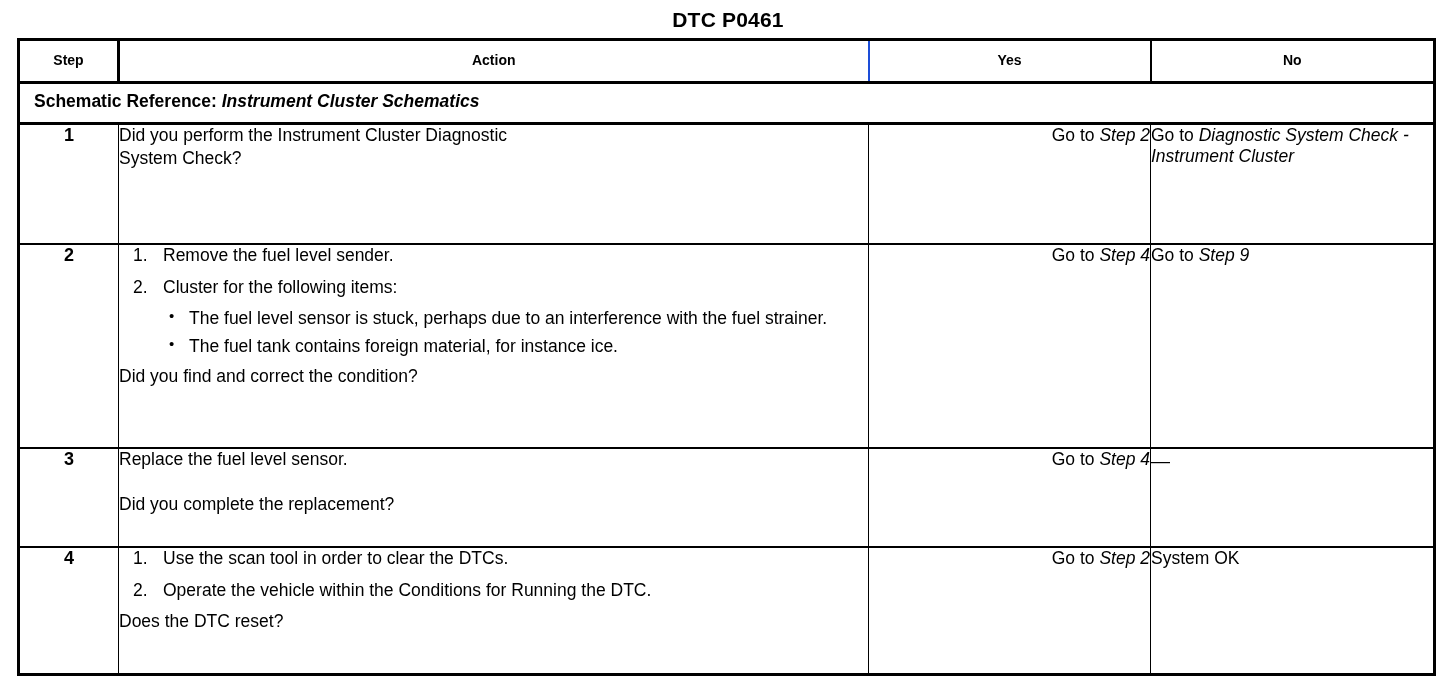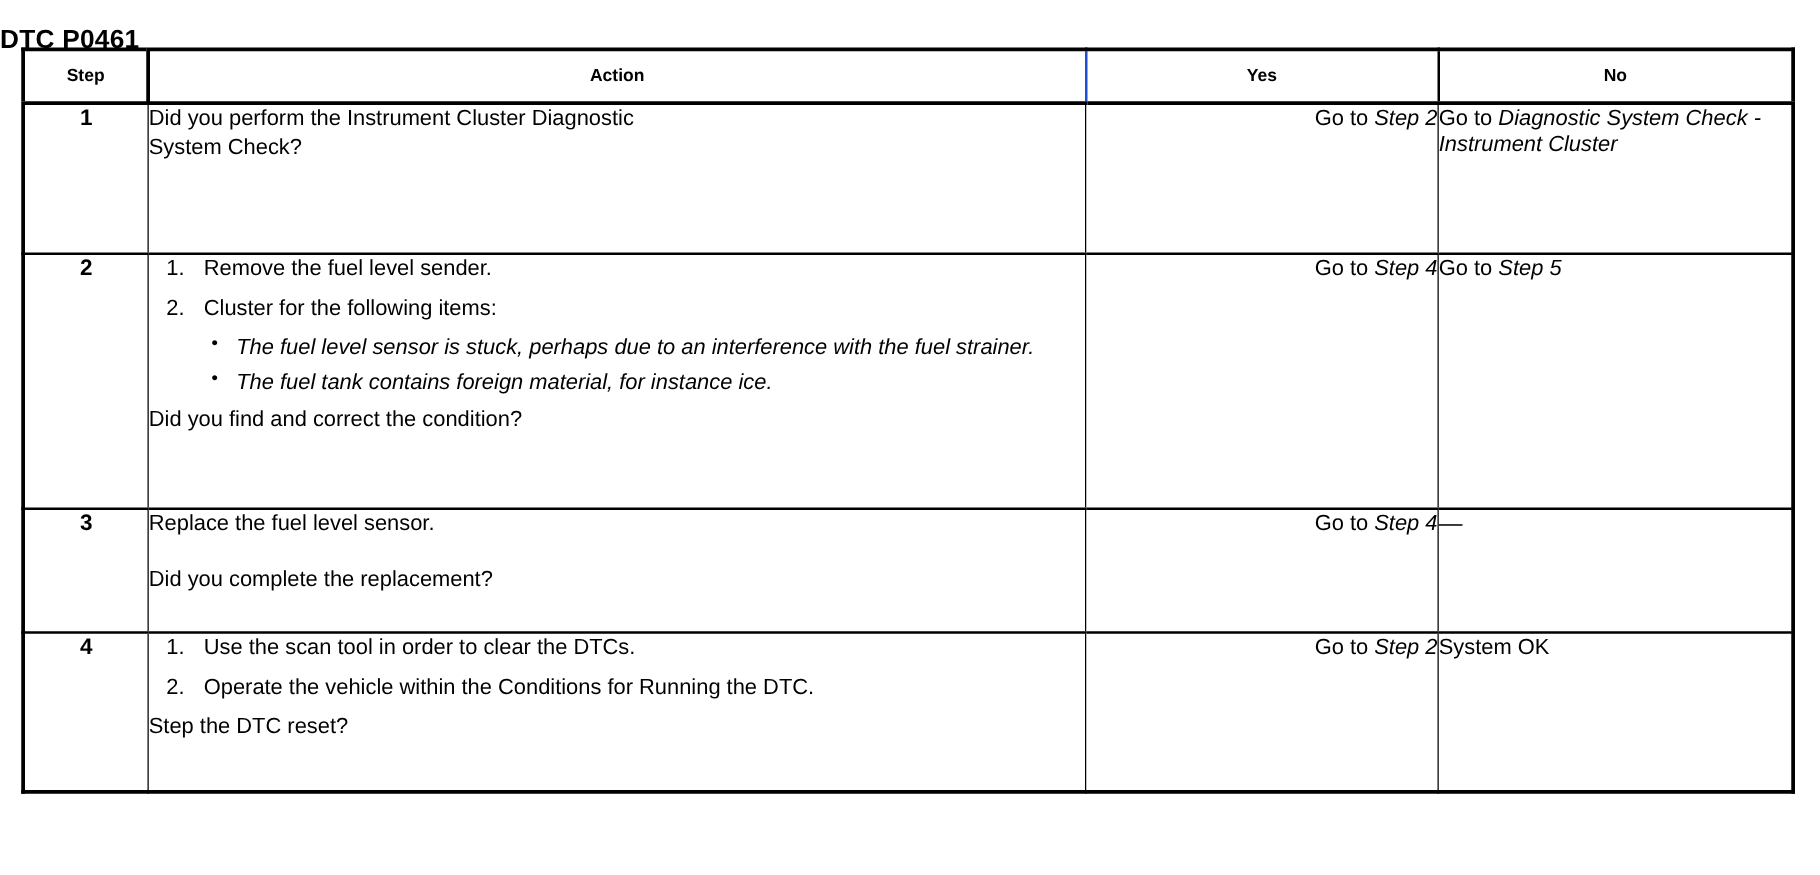--- a/index.html
+++ b/index.html
@@ -16,24 +16,24 @@
   }
   .page {
     position: relative;
     width: 1456px;
     height: 700px;
     box-sizing: border-box;
   }
 
   .doc-title {
     position: absolute;
-    top: 20px;
+    top: 8px;
     left: 0;
     width: 1456px;
-    text-align: left;
+    text-align: center;
     font-size: 21px;
     font-weight: bold;
     letter-spacing: 0.2px;
   }
 
   table.dtc {
     position: absolute;
     top: 38px;
     left: 17px;
     width: 1418px;
@@ -144,21 +144,20 @@
   }
   ul.bullist {
     margin: 9px 0 0 0;
     padding: 0;
     list-style: none;
   }
   ul.bullist > li {
     position: relative;
     padding-left: 26px;
     margin-bottom: 7px;
-    font-style: italic;
   }
   ul.bullist > li:last-child { margin-bottom: 0; }
   ul.bullist > li::before {
     content: "\2022";
     position: absolute;
     left: 6px;
     top: -1px;
     font-size: 15px;
   }
   .nested-wrap { margin-left: 22px; }
@@ -184,20 +183,26 @@
     </colgroup>
     <tbody>
 
       <tr class="head">
         <th class="h-step">Step</th>
         <th class="h-act">Action</th>
         <th class="h-yes">Yes</th>
         <th class="h-no">No</th>
       </tr>
 
+      <tr class="schem">
+        <td colspan="4">
+          <span class="schem-label">Schematic Reference:</span>
+          <span class="schem-value">Instrument Cluster Schematics</span>
+        </td>
+      </tr>
 
       <tr class="step-row r1">
         <td class="step-cell">1</td>
         <td class="action-cell">
           <div class="plain-line">Did you perform the Instrument Cluster Diagnostic</div>
           <div class="plain-line">System Check?</div>
         </td>
         <td class="yes-cell va-bottom">
           <span>Go to </span><span class="ital">Step 2</span>
         </td>
@@ -218,21 +223,21 @@
                 <li>The fuel tank contains foreign material, for instance ice.</li>
               </ul>
             </li>
           </ol>
           <div class="tail-line" style="margin-top:9px">Did you find and correct the condition?</div>
         </td>
         <td class="yes-cell va-bottom">
           <span>Go to </span><span class="ital">Step 4</span>
         </td>
         <td class="no-cell va-bottom">
-          <span>Go to </span><span class="ital">Step 5</span>
+          <span>Go to </span><span class="ital">Step 9</span>
         </td>
       </tr>
 
       <tr class="step-row r3">
         <td class="step-cell">3</td>
         <td class="action-cell">
           <div class="plain-line">Replace the fuel level sensor.</div>
           <div class="spacer-gap"></div>
           <div class="tail-line">Did you complete the replacement?</div>
         </td>
@@ -244,21 +249,21 @@
         </td>
       </tr>
 
       <tr class="step-row r4">
         <td class="step-cell">4</td>
         <td class="action-cell">
           <ol class="numlist">
             <li>Use the scan tool in order to clear the DTCs.</li>
             <li>Operate the vehicle within the Conditions for Running the DTC.</li>
           </ol>
-          <div class="tail-line" style="margin-top:9px">Step the DTC reset?</div>
+          <div class="tail-line" style="margin-top:9px">Does the DTC reset?</div>
         </td>
         <td class="yes-cell va-bottom">
           <span>Go to </span><span class="ital">Step 2</span>
         </td>
         <td class="no-cell va-bottom">
           <span>System OK</span><span class="ital"></span>
         </td>
       </tr>
 
     </tbody>

